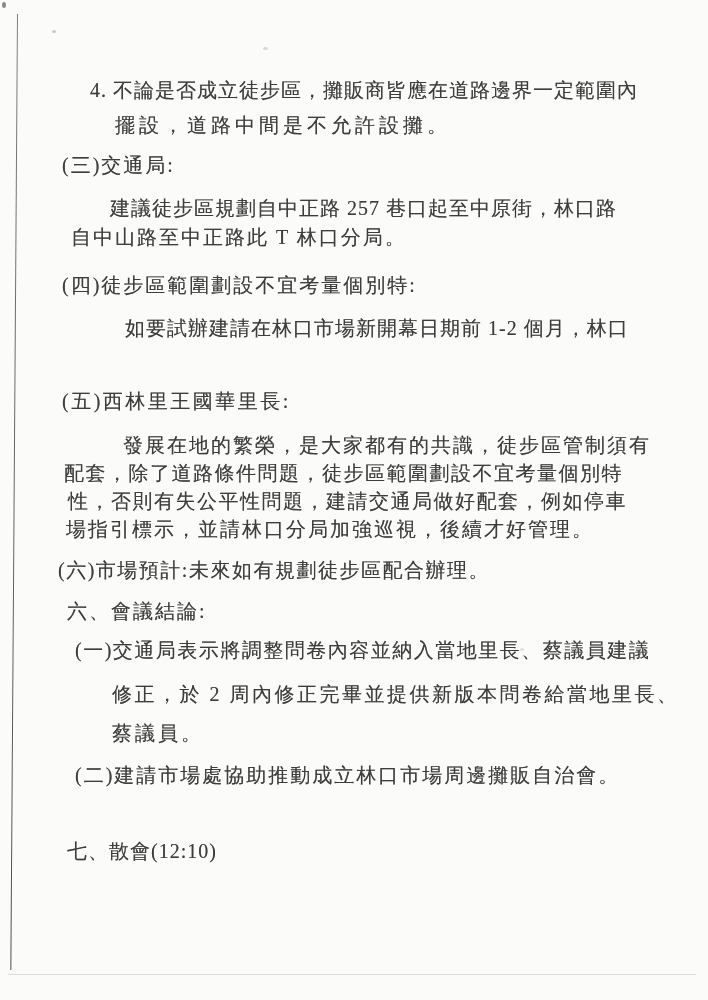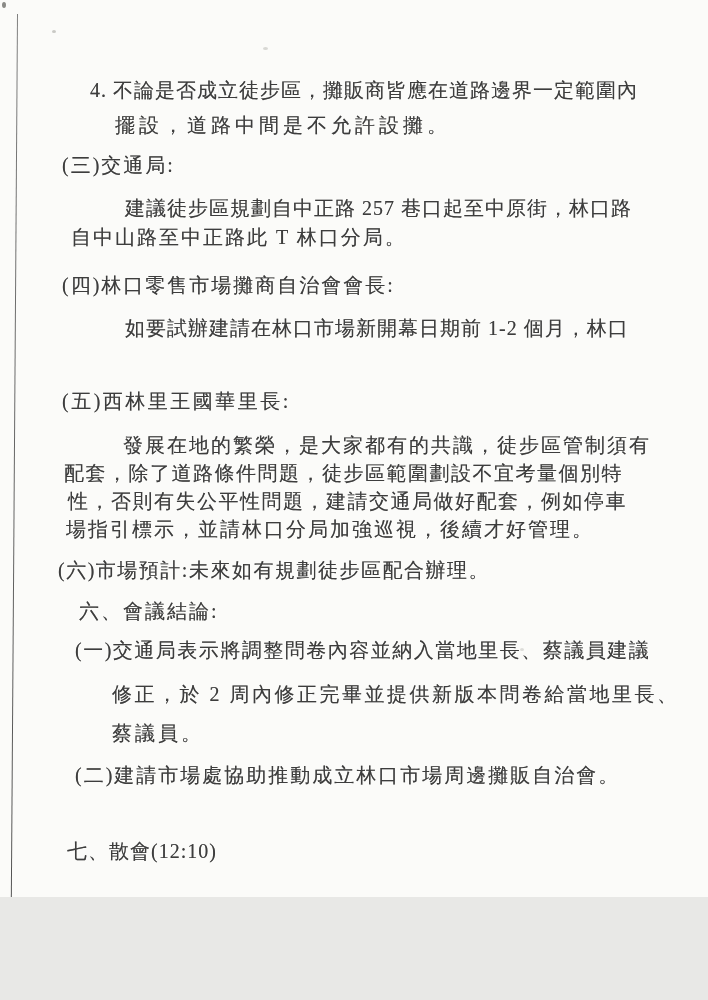--- a/index.html
+++ b/index.html
@@ -3,21 +3,21 @@
 <meta charset="utf-8">
 <style>
   html, body {
     margin: 0;
     padding: 0;
     background: #e8e8e6;
   }
   .page {
     position: relative;
     width: 708px;
-    height: 897px;
+    height: 1000px;
     margin: 0 auto;
     background: #fbfbf9;
     overflow: hidden;
     font-family: "Liberation Serif", "DejaVu Serif", serif;
   }
   .ln {
     position: absolute;
     white-space: nowrap;
     font-size: 20px;
     line-height: 26px;
@@ -62,30 +62,30 @@
   <div class="scan-edge-line"></div>
   <div class="scan-bottom-line"></div>
   <div class="speck s1"></div>
   <div class="speck s2"></div>
   <div class="speck s3"></div>
   <div class="speck s4"></div>
 
   <div class="ln" style="left:90px;  top:77px;  letter-spacing:1px">4. 不論是否成立徒步區，攤販商皆應在道路邊界一定範圍內</div>
   <div class="ln" style="left:115px; top:112px; letter-spacing:4px">擺設，道路中間是不允許設攤。</div>
   <div class="ln" style="left:62px;  top:152px; letter-spacing:2px">(三)交通局:</div>
-  <div class="ln" style="left:125px; top:195px; letter-spacing:1px">建議徒步區規劃自中正路 257 巷口起至中原街，林口路</div>
+  <div class="ln" style="left:110px; top:195px; letter-spacing:1px">建議徒步區規劃自中正路 257 巷口起至中原街，林口路</div>
   <div class="ln" style="left:71px;  top:224px; letter-spacing:2px">自中山路至中正路此 T 林口分局。</div>
-  <div class="ln" style="left:62px;  top:272px; letter-spacing:2px">(四)林口零售市場攤商自治會會長:</div>
+  <div class="ln" style="left:62px;  top:272px; letter-spacing:2px">(四)徒步區範圍劃設不宜考量個別特:</div>
   <div class="ln" style="left:125px; top:315px; letter-spacing:1px">如要試辦建請在林口市場新開幕日期前 1-2 個月，林口</div>
   <div class="ln" style="left:62px;  top:388px; letter-spacing:2.5px">(五)西林里王國華里長:</div>
   <div class="ln" style="left:123px; top:432px; letter-spacing:2px">發展在地的繁榮，是大家都有的共識，徒步區管制須有</div>
   <div class="ln" style="left:64px;  top:460px; letter-spacing:1.5px">配套，除了道路條件問題，徒步區範圍劃設不宜考量個別特</div>
   <div class="ln" style="left:66px;  top:516px; letter-spacing:2px">場指引標示，並請林口分局加強巡視，後續才好管理。</div>
   <div class="ln" style="left:68px;  top:488px; letter-spacing:1.5px">性，否則有失公平性問題，建請交通局做好配套，例如停車</div>
   <div class="ln" style="left:58px;  top:557px; letter-spacing:1.5px">(六)市場預計:未來如有規劃徒步區配合辦理。</div>
-  <div class="ln" style="left:79px;  top:598px; letter-spacing:2px">六、會議結論:</div>
+  <div class="ln" style="left:67px;  top:598px; letter-spacing:2px">六、會議結論:</div>
   <div class="ln" style="left:75px;  top:637px; letter-spacing:1.5px">(一)交通局表示將調整問卷內容並納入當地里長、蔡議員建議</div>
   <div class="ln" style="left:112px; top:681px; letter-spacing:2.5px">修正，於 2 周內修正完畢並提供新版本問卷給當地里長、</div>
   <div class="ln" style="left:112px; top:720px; letter-spacing:3px">蔡議員。</div>
   <div class="ln" style="left:75px;  top:762px; letter-spacing:2px">(二)建請市場處協助推動成立林口市場周邊攤販自治會。</div>
   <div class="ln" style="left:67px;  top:838px; letter-spacing:1px">七、散會(12:10)</div>
 
 </div>
 
 </body></html>

